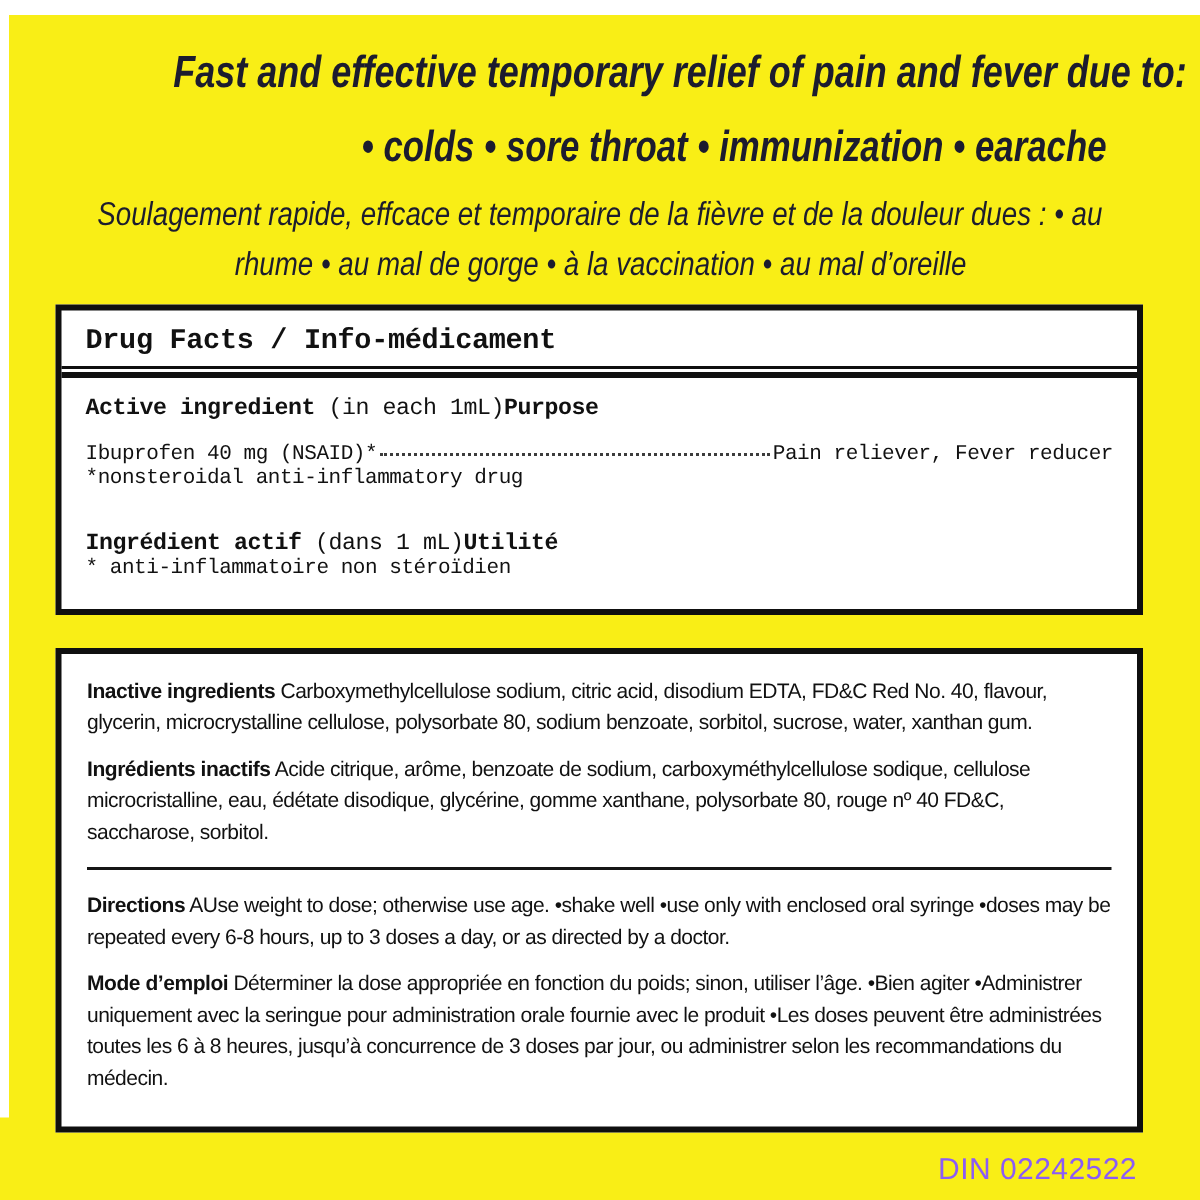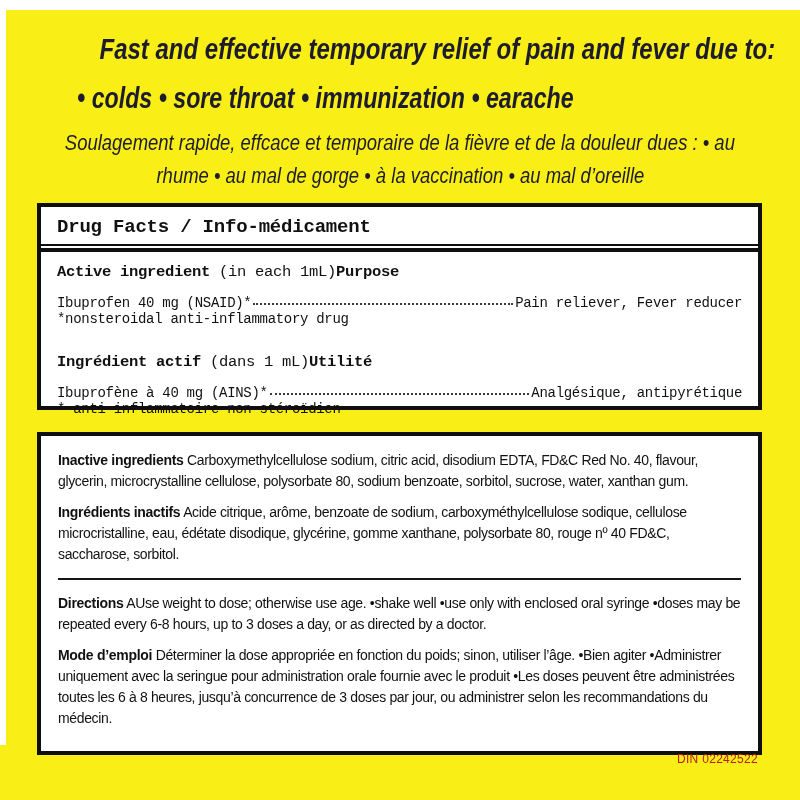--- a/index.html
+++ b/index.html
@@ -18,22 +18,22 @@
     top: 10px; left: 6px; right: 0; bottom: 0;
     background: var(--yellow, #F9EE16);
   }
   .yellow-corner {
     position: absolute;
     left: 0; top: 745px; width: 6px; bottom: 0;
     background: var(--yellow, #F9EE16);
   }
 
   .headline-en {
-    position: absolute; top: 30px; left: 0; right: 0;
-    text-align: left;
+    position: absolute; top: 30px; left: 16px; right: 0;
+    text-align: right;
     color: var(--ink, #1c1c2e);
     font-weight: bold; font-style: italic; padding-left: 15px;
   }
   .headline-en .l1 { font-size: 30px; line-height: 38px; margin-bottom: 12px; white-space: nowrap; }
   .headline-en .l2 { font-size: 29px; line-height: 36px; white-space: nowrap; }
   .headline-en .cond, .headline-fr .cond {
     display: inline-block; transform: scaleX(0.80); transform-origin: 50% 50%;
   }
   .headline-fr {
     position: absolute; top: 129px; left: 0; right: 0;
@@ -82,22 +82,22 @@
 
   .box2-inner { padding: 14px 17px 0 17px; }
   .box2 p {
     margin: 0 0 10px 0;
     font-size: 14px; line-height: 21px; letter-spacing: -0.35px;
   }
   .box2 p b { letter-spacing: -0.3px; }
   .section-rule { border: none; border-top: 2px solid #151515; margin: 13px 0 13px 0; }
 
   .din {
-    position: absolute; top: 752px; right: 42px;
-    font-size: 12px; color: #b91c1c; letter-spacing: 0.3px;
+    position: absolute; top: 769px; right: 42px;
+    font-size: 20px; color: #8b5cf6; letter-spacing: 0.3px;
   }
 </style>
 </head>
 <body style="--yellow: #F9EE16; --ink: #1C1C2E; --border: #0F0F0F;">
 
 <div class="page">
   <div class="yellow-bg"></div>
   <div class="yellow-corner"></div>
 
   <div class="headline-en">
@@ -125,25 +125,20 @@
         <span>Pain reliever, Fever reducer</span>
       </div>
       <div class="df-footnote">*nonsteroidal anti-inflammatory drug</div>
     </div>
 
     <div class="df-section fr">
       <div class="df-head">
         <span><b>Ingrédient actif</b><span class="note"> (dans 1 mL)</span></span>
         <span>Utilité</span>
       </div>
-      <div class="df-leader">
-        <span>Ibuprofène à 40 mg (AINS)*</span>
-        <span class="dots"></span>
-        <span>Analgésique, antipyrétique</span>
-      </div>
       <div class="df-footnote">* anti-inflammatoire non stéroïdien</div>
     </div>
   </div>
 
   <div class="box box2">
     <div class="box2-inner">
       <p><b>Inactive ingredients</b><span> Carboxymethylcellulose sodium, citric acid, disodium EDTA, FD&amp;C Red No. 40, flavour, glycerin, microcrystalline cellulose, polysorbate 80, sodium benzoate, sorbitol, sucrose, water, xanthan gum.</span></p>
       <p><b>Ingrédients inactifs</b><span> Acide citrique, arôme, benzoate de sodium, carboxyméthylcellulose sodique, cellulose microcristalline, eau, édétate disodique, glycérine, gomme xanthane, polysorbate 80, rouge nº 40 FD&amp;C, saccharose, sorbitol.</span></p>
       <hr class="section-rule">
       <p><b>Directions</b><span> AUse weight to dose; otherwise use age. •shake well •use only with enclosed oral syringe •doses may be repeated every 6-8 hours, up to 3 doses a day, or as directed by a doctor.</span></p>

